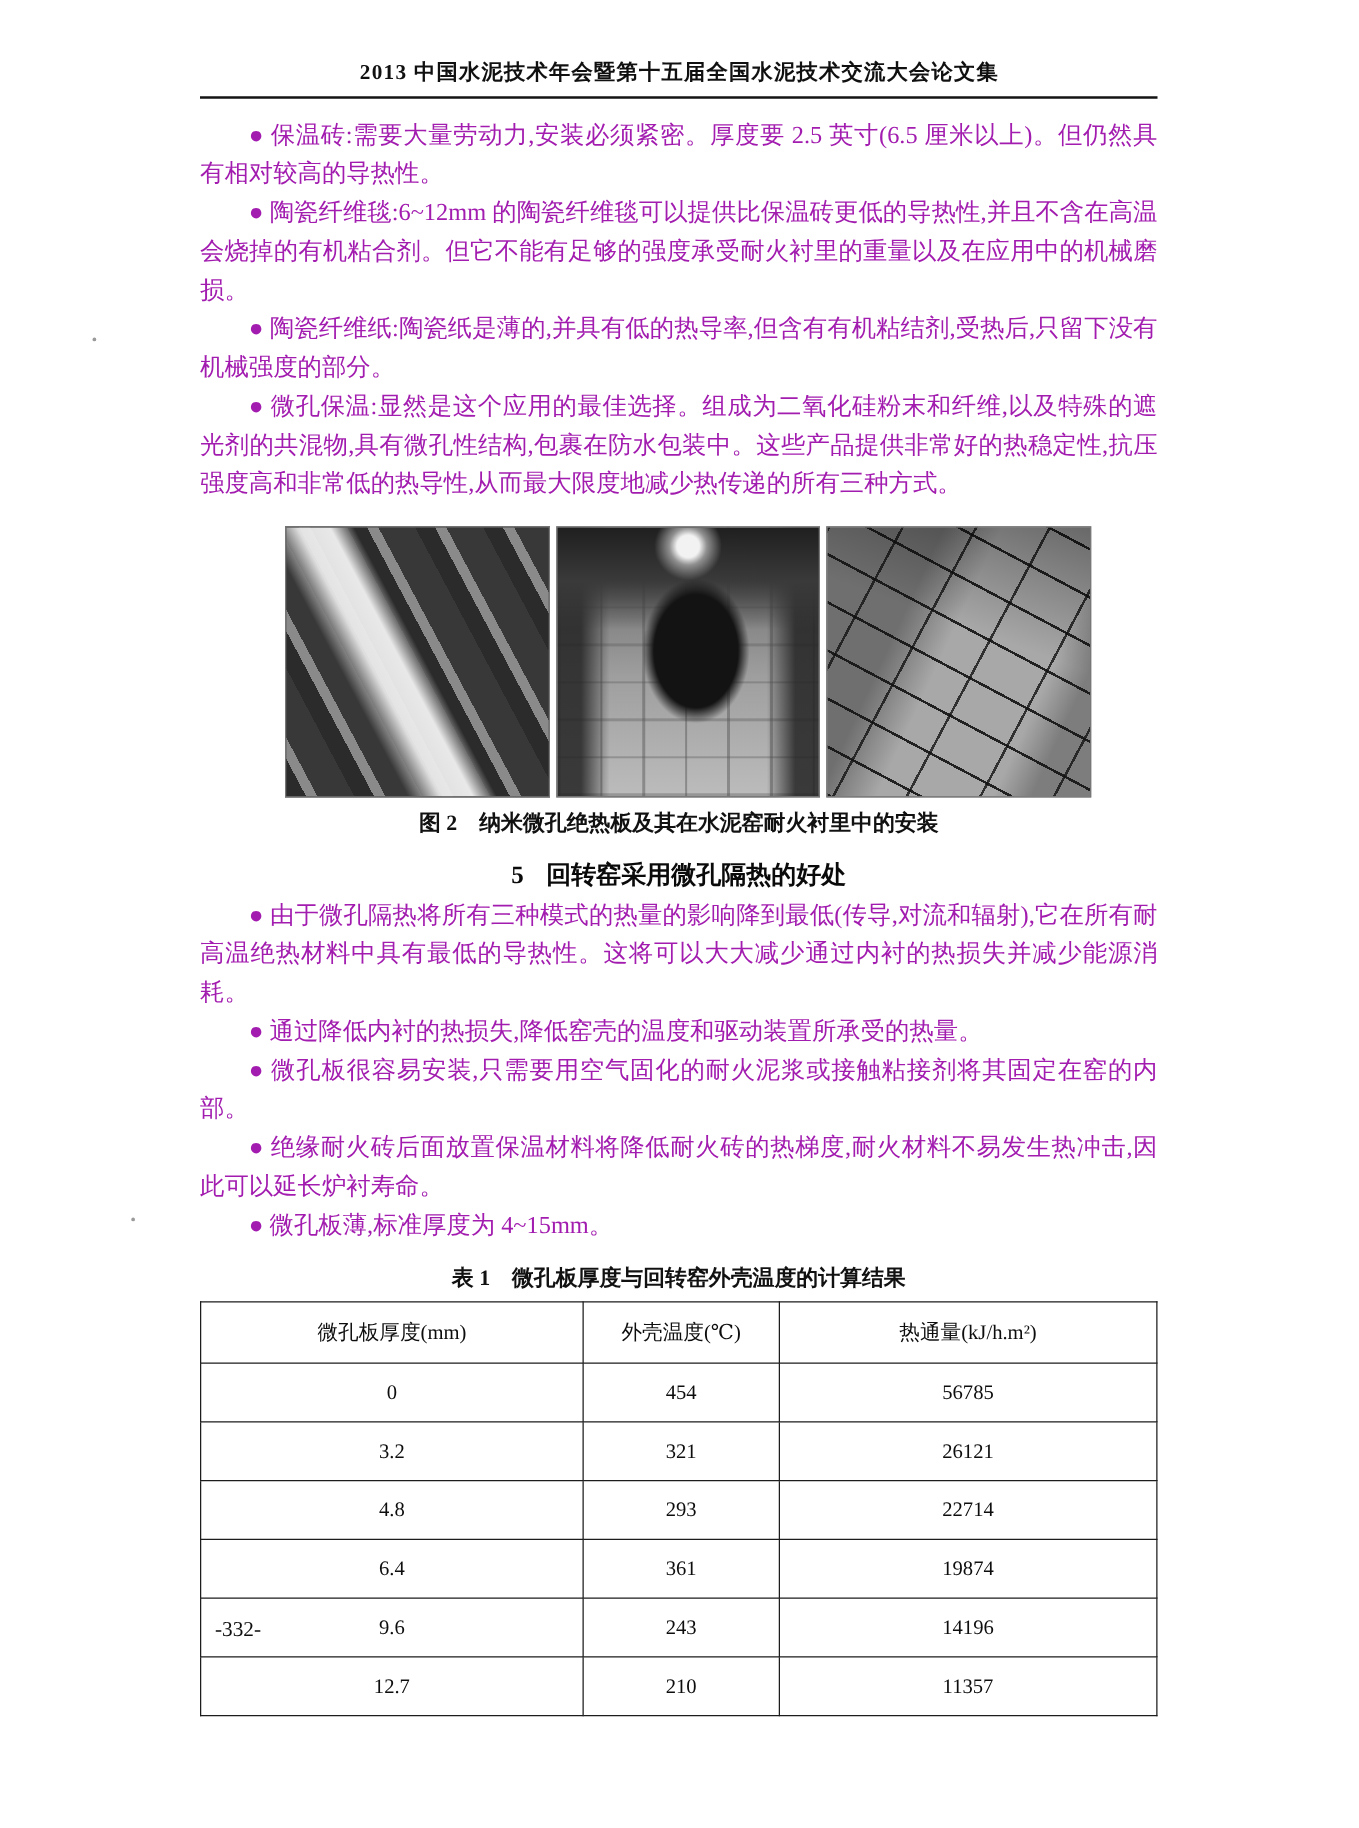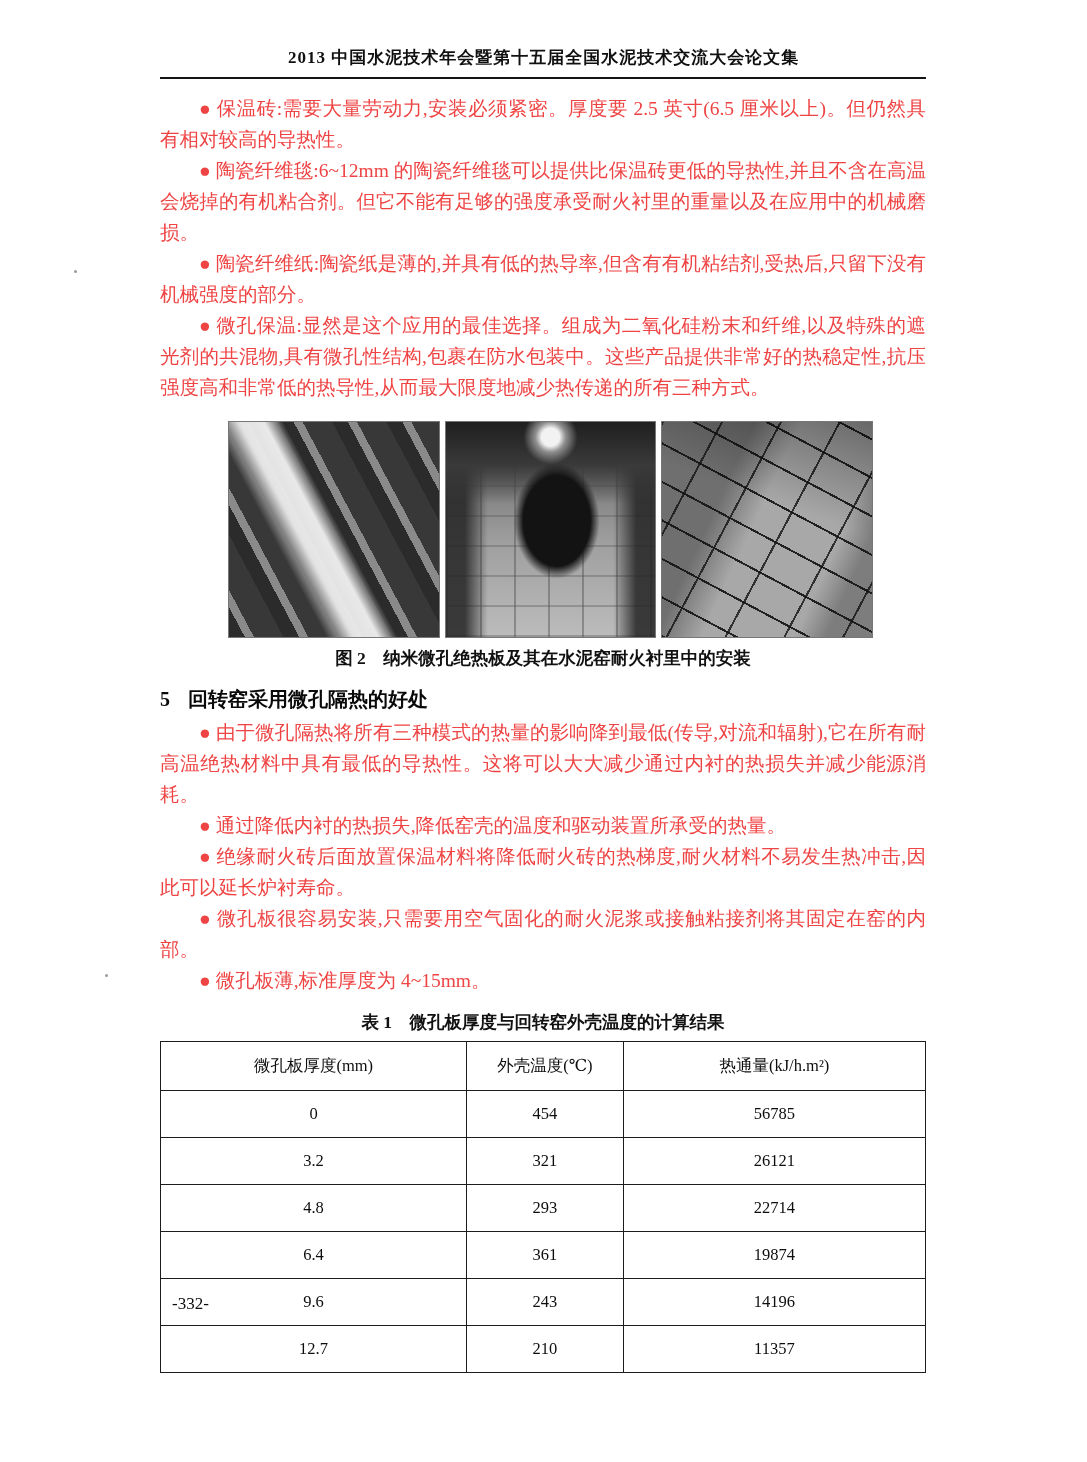--- a/index.html
+++ b/index.html
@@ -27,21 +27,21 @@
   .content{
     width:766px;margin-left:160px;
     margin-top:14px;
   }
   .para{
     margin:0;
     font-size:19.5px;
     line-height:31px;
     text-align:justify;
     text-indent:2em;
-    color:#ef4444;
+    color:#a21caf;
   }
   .figure-block{margin-top:18px;}
   .photos{
     margin-left:68px;
     width:645px;
     display:flex;
     gap:5px;
   }
   .photo{
     flex:1;height:215px;
@@ -76,20 +76,21 @@
     margin-top:8px;
     text-align:center;
     font-weight:700;
     font-size:17.5px;
   }
   .section-heading{
     margin:16px 0 4px 0;
     font-size:20px;
     font-weight:700;
     color:#0a0a0a;
+    text-align:center;
   }
   .section-heading .sec-num{margin-right:18px;}
   .table-caption{
     margin-top:14px;
     text-align:center;
     font-weight:700;
     font-size:17.5px;
   }
   table.data{
     margin-top:7px;
@@ -139,22 +140,22 @@
         <div class="photo photo2"></div>
         <div class="photo photo3"></div>
       </div>
       <div class="fig-caption">图 2　纳米微孔绝热板及其在水泥窑耐火衬里中的安装</div>
     </div>
 
     <h2 class="section-heading"><span class="sec-num">5</span><span>回转窑采用微孔隔热的好处</span></h2>
 
     <p class="para">● 由于微孔隔热将所有三种模式的热量的影响降到最低(传导,对流和辐射),它在所有耐高温绝热材料中具有最低的导热性。这将可以大大减少通过内衬的热损失并减少能源消耗。</p>
     <p class="para">● 通过降低内衬的热损失,降低窑壳的温度和驱动装置所承受的热量。</p>
+    <p class="para">● 微孔板很容易安装,只需要用空气固化的耐火泥浆或接触粘接剂将其固定在窑的内部。</p>
     <p class="para">● 绝缘耐火砖后面放置保温材料将降低耐火砖的热梯度,耐火材料不易发生热冲击,因此可以延长炉衬寿命。</p>
-    <p class="para">● 微孔板很容易安装,只需要用空气固化的耐火泥浆或接触粘接剂将其固定在窑的内部。</p>
     <p class="para">● 微孔板薄,标准厚度为 4~15mm。</p>
 
     <div class="table-caption">表 1　微孔板厚度与回转窑外壳温度的计算结果</div>
 
     <table class="data">
       <tbody>
         <tr>
           <th class="col1">微孔板厚度(mm)</th>
           <th class="col2">外壳温度(℃)</th>
           <th class="col3">热通量(kJ/h.m²)</th>

